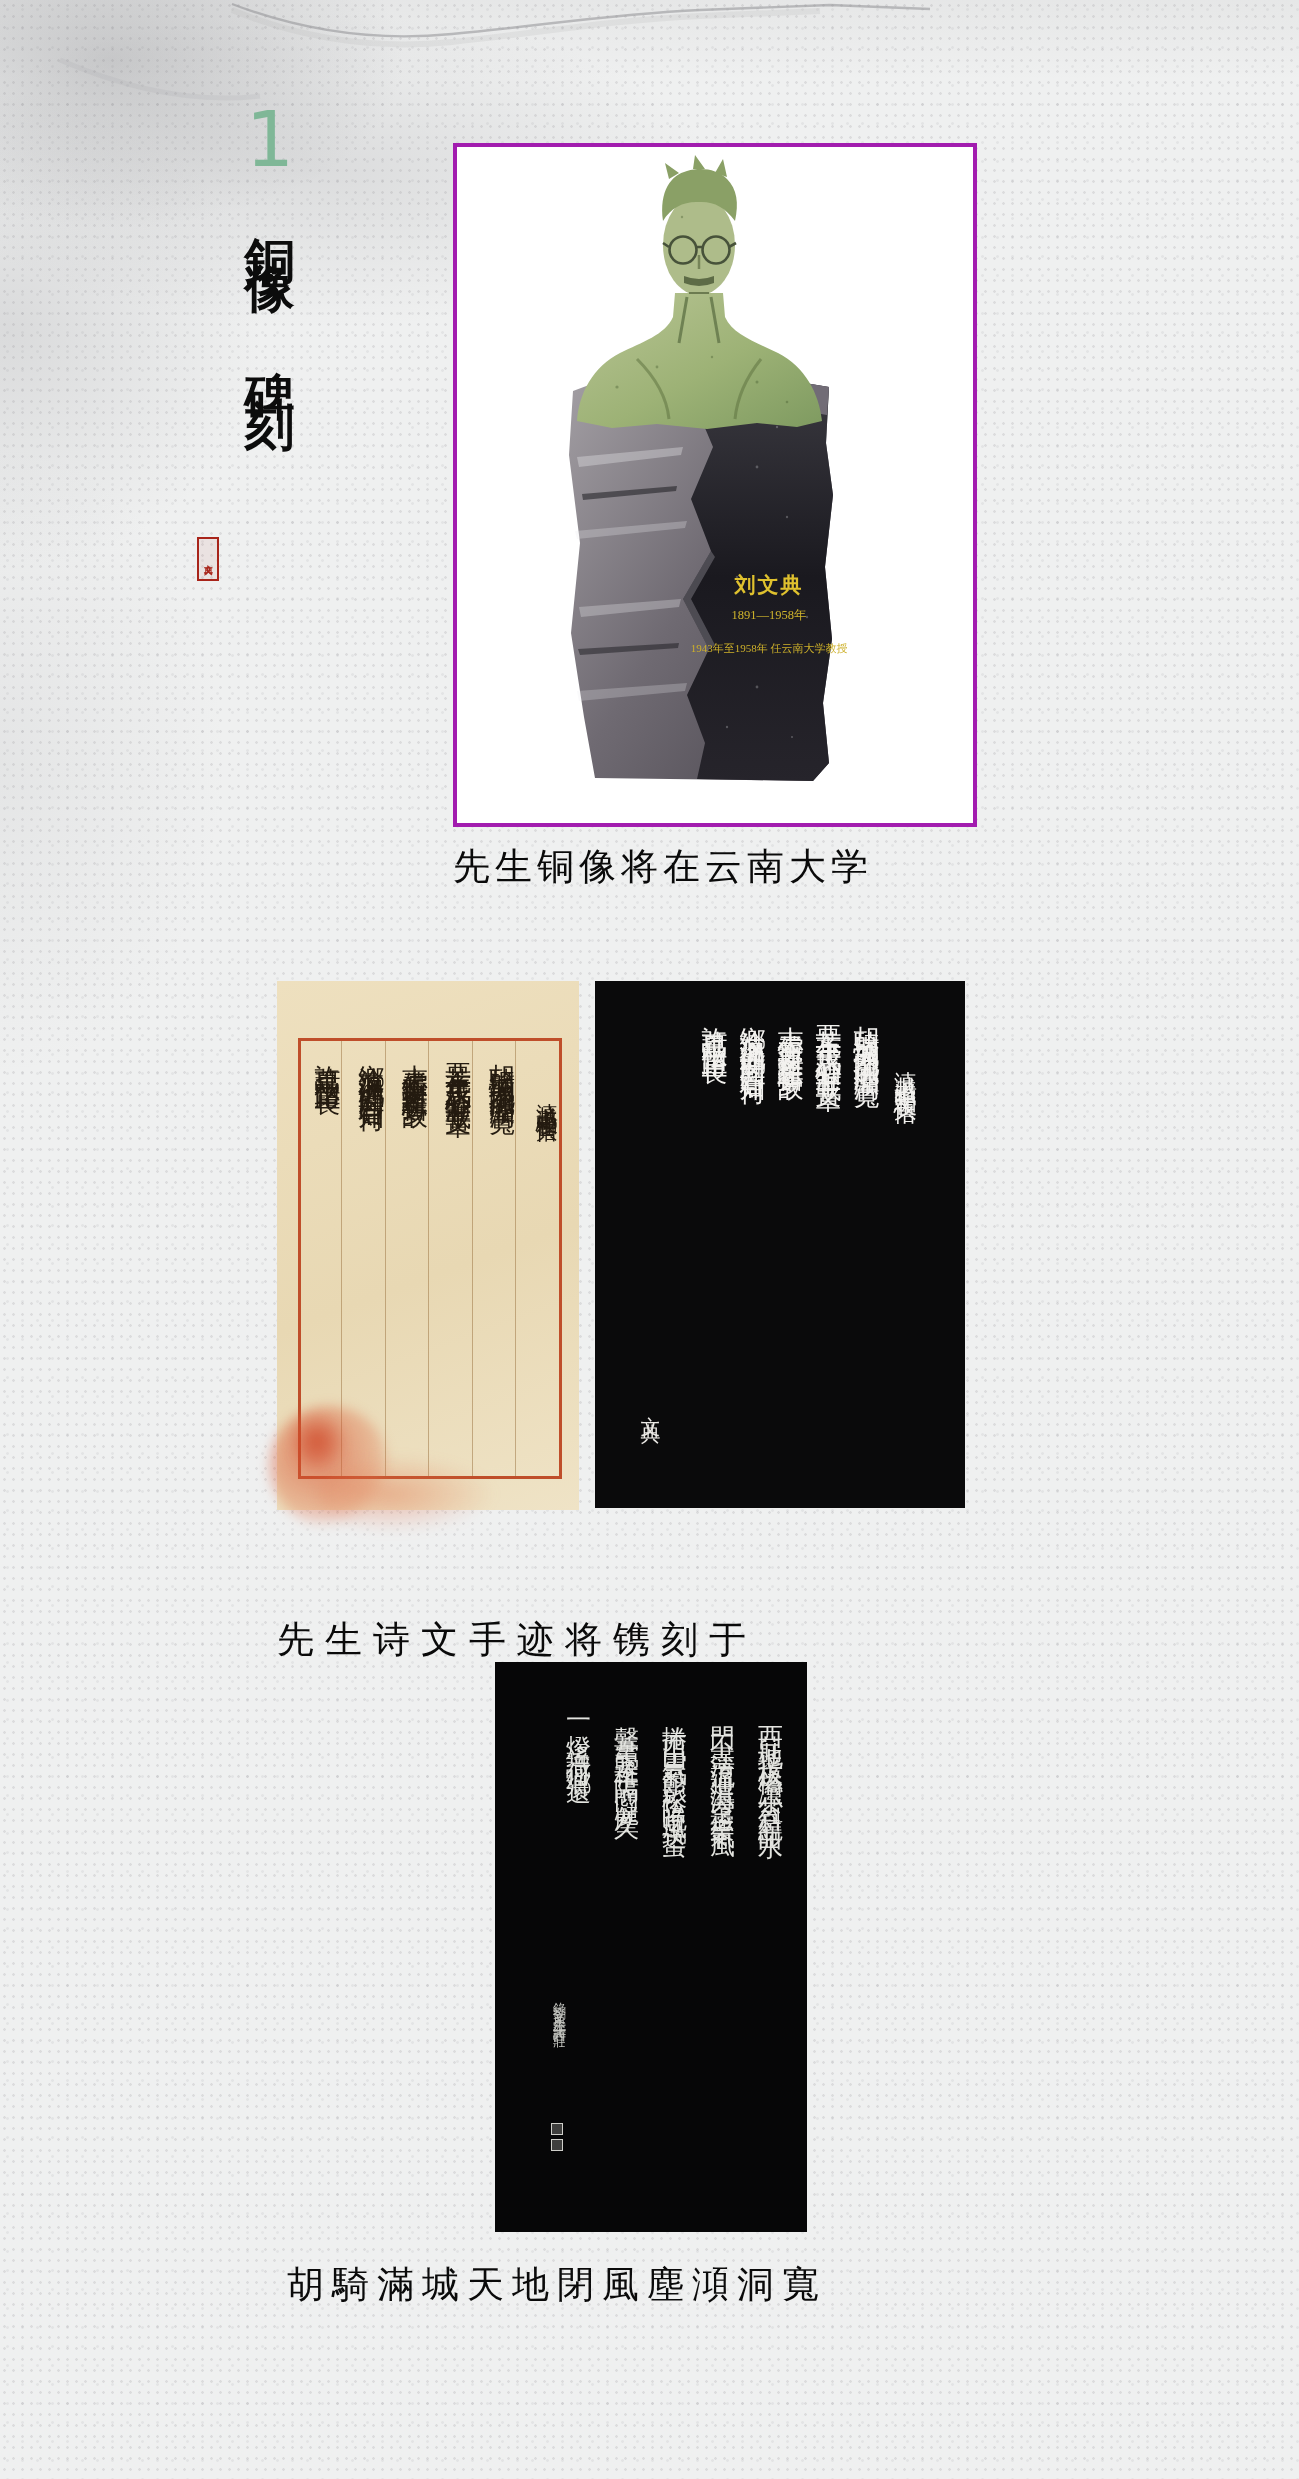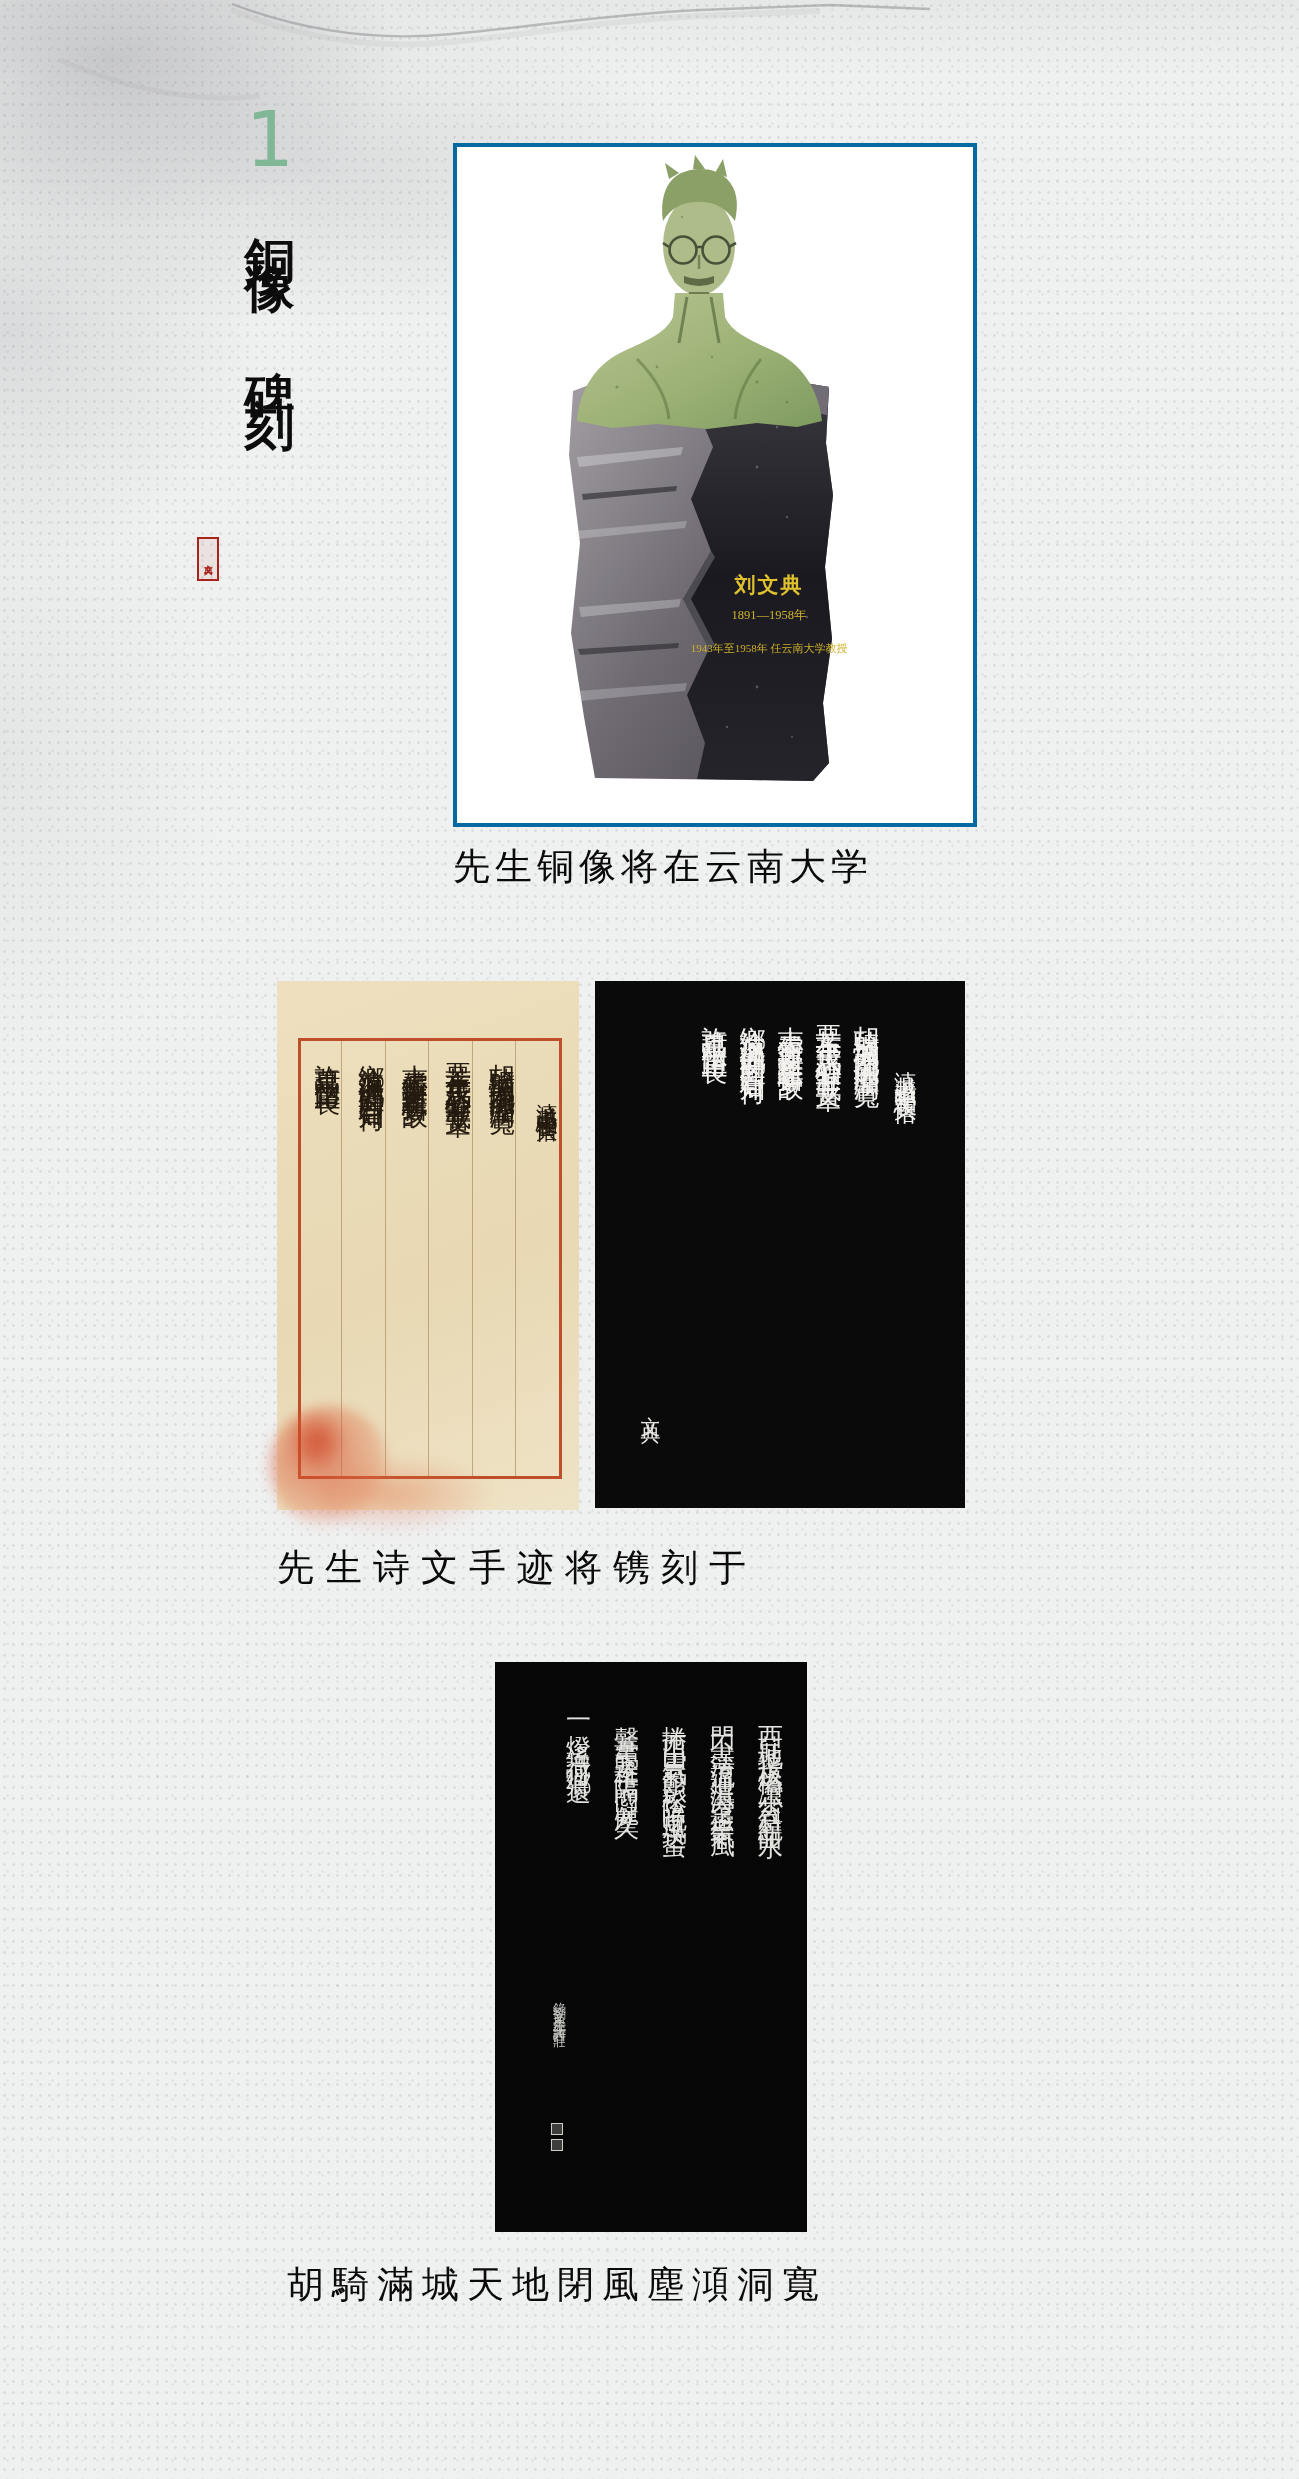--- a/index.html
+++ b/index.html
@@ -31,27 +31,27 @@
     font-size:50px;font-weight:700;letter-spacing:26px;line-height:1.1;
     color:#0c0c0c;}
   #seal{left:197px;top:537px;width:18px;height:40px;
     border:2px solid #a8241a;background:rgba(168,36,26,.07);
     display:flex;align-items:center;justify-content:center;
     writing-mode:vertical-rl;text-orientation:upright;
     font-size:9px;line-height:1;letter-spacing:2px;color:#a8241a;font-weight:700;}
 
   
   #statue-frame{left:453px;top:143px;width:524px;height:684px;
-    background:#ffffff;border:4px solid #0369a1;box-sizing:border-box;}
+    background:#ffffff;border:4px solid #a21caf;box-sizing:border-box;}
 
   
   .caption{color:#0a0a0a;text-align:left;font-weight:500;}
   #caption-statue{left:453px;top:840px;width:524px;
     font-size:37px;line-height:54px;letter-spacing:5px;}
-  #caption-rubbing{left:277px;top:1540px;width:726px;
+  #caption-rubbing{left:277px;top:1612px;width:726px;
     font-size:37px;line-height:56px;letter-spacing:11px;}
   #caption-stele{left:287px;top:2256px;width:686px;
     font-size:37px;line-height:58px;letter-spacing:8px;}
 
   
   .vwrap{writing-mode:vertical-rl;text-orientation:upright;line-height:1;}
   .vcol{display:block;}
 
   
   #manuscript{left:277px;top:981px;width:302px;height:529px;

